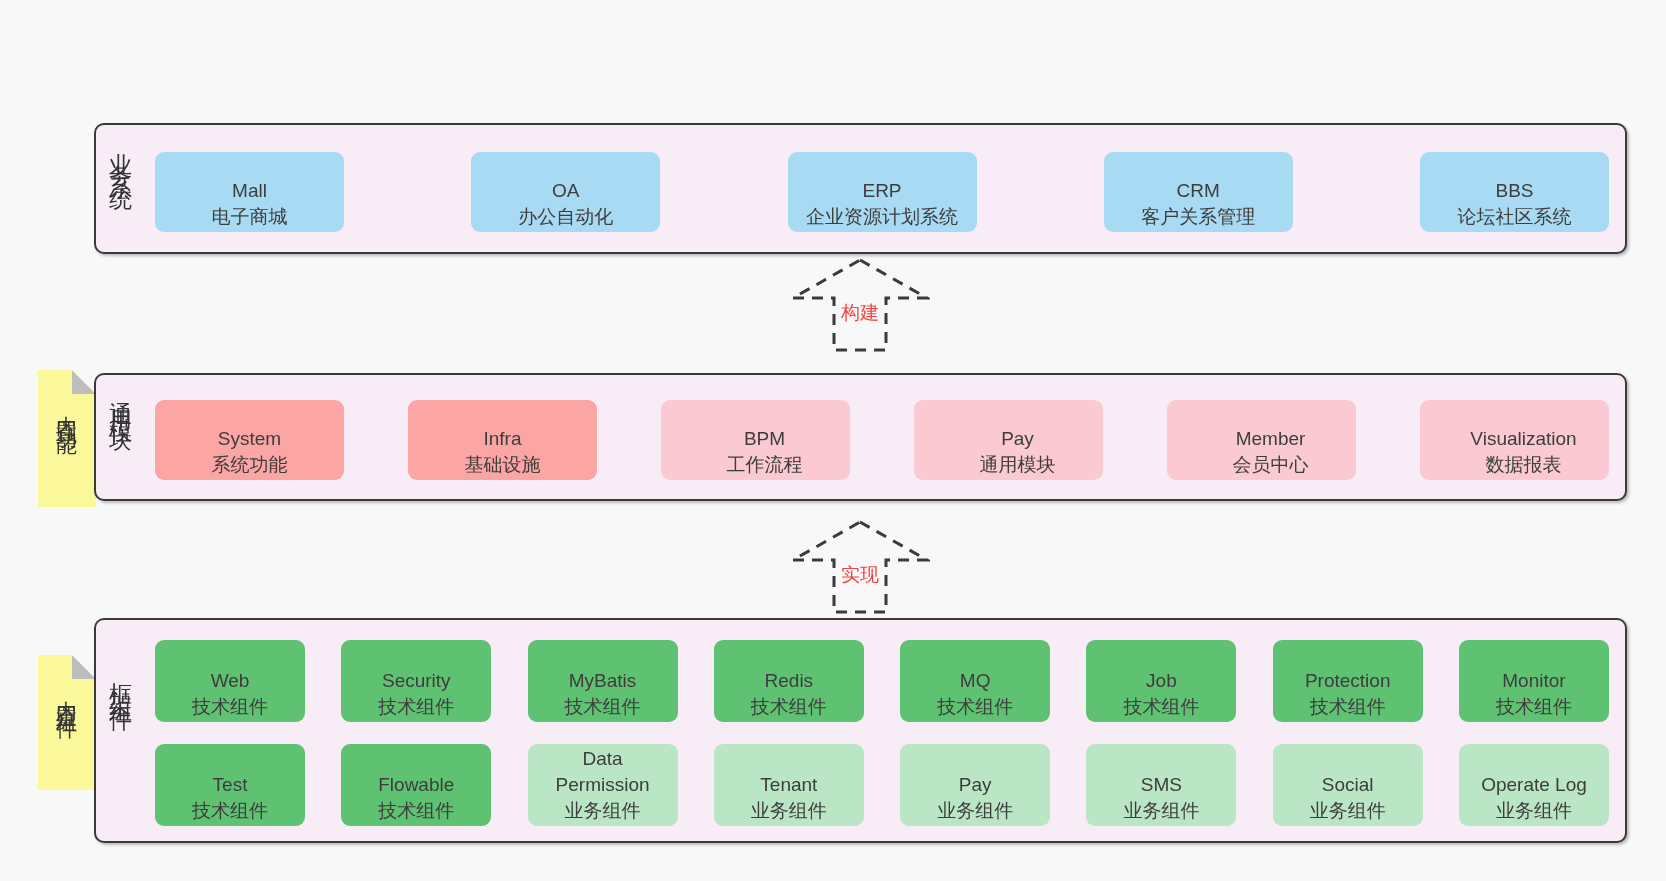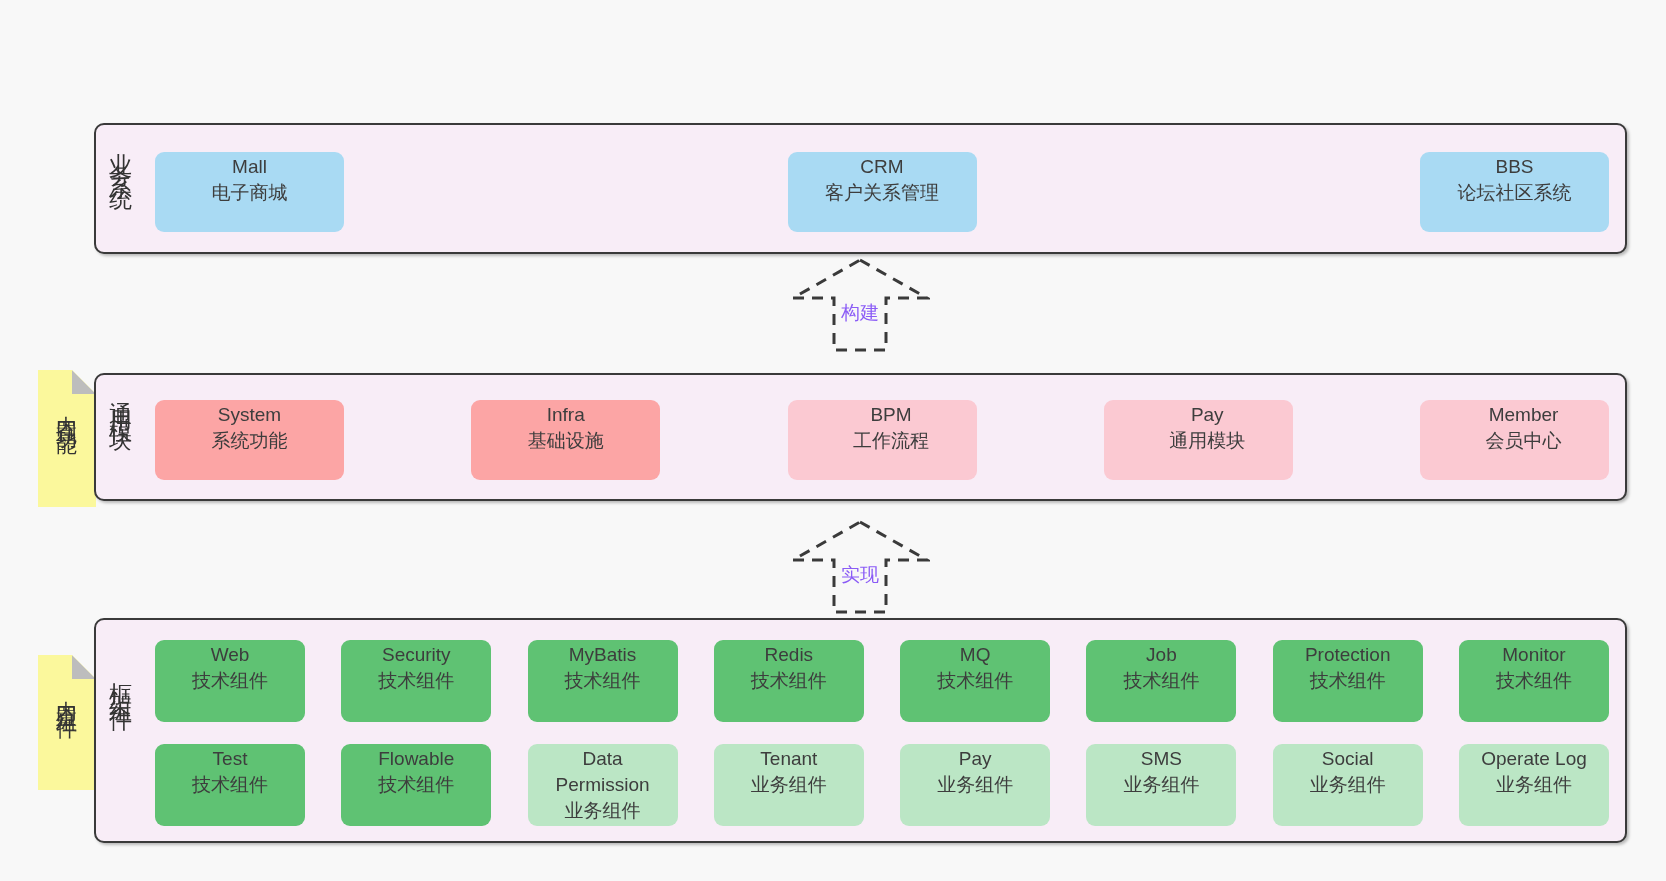--- a/index.html
+++ b/index.html
@@ -31,21 +31,21 @@
   .row{position:absolute;left:59px;right:16px;display:flex;justify-content:space-between;}
   .row6 .box{width:189px;height:80px;}
   .row8 .box{width:150px;height:82px;}
   #band-business .row{top:27px;}
   #band-modules .row{top:25px;}
   #band-framework .row.r1{top:20px;}
   #band-framework .row.r2{top:124px;}
 
   .box{
     border-radius:9px;display:flex;flex-direction:column;
-    justify-content:flex-start;align-items:center;text-align:center;
+    justify-content:flex-end;align-items:center;text-align:center;
     font-size:19px;line-height:26px;box-sizing:border-box;padding:2px 6px;
   }
   .box .t,.box .s{width:100%;}
   .blue{background:#a9daf3;}
   .red{background:#fca5a5;}
   .pink{background:#fbc9d2;padding-left:24px;}
   .green{background:#5fc273;}
   .lightgreen{background:#bbe6c5;}
 
   .note{
@@ -62,32 +62,40 @@
     position:absolute;top:29px;left:50%;transform:translateX(-50%);
     writing-mode:vertical-rl;text-orientation:upright;
     font-size:21px;letter-spacing:6px;color:#333;line-height:1;
   }
 
   .arrow-wrap{position:absolute;left:790px;width:140px;height:96px;z-index:1;}
   #arrow-build{top:257px;}
   #arrow-implement{top:519px;}
   .arrow-label{
     position:absolute;top:42px;left:50%;transform:translateX(-50%);
-    background:#f8f8f8;padding:1px 4px;font-size:19px;color:#8b5cf6;white-space:nowrap;
+    background:#f8f8f8;padding:1px 4px;font-size:19px;color:#ef4444;white-space:nowrap;
   }
 </style>
 </head>
 <body>
 
 <div class="band" id="band-business">
   <div class="side-label">业务系统</div>
   <div class="row row6">
     <div class="box blue">
       <div class="t">Mall</div>
       <div class="s">电子商城</div>
+    </div>
+    <div class="box blue">
+      <div class="t">OA</div>
+      <div class="s">办公自动化</div>
+    </div>
+    <div class="box blue">
+      <div class="t">ERP</div>
+      <div class="s">企业资源计划系统</div>
     </div>
     <div class="box blue">
       <div class="t">CRM</div>
       <div class="s">客户关系管理</div>
     </div>
     <div class="box blue">
       <div class="t">BBS</div>
       <div class="s">论坛社区系统</div>
     </div>
   </div>
@@ -120,20 +128,24 @@
       <div class="s">工作流程</div>
     </div>
     <div class="box pink">
       <div class="t">Pay</div>
       <div class="s">通用模块</div>
     </div>
     <div class="box pink">
       <div class="t">Member</div>
       <div class="s">会员中心</div>
     </div>
+    <div class="box pink">
+      <div class="t">Visualization</div>
+      <div class="s">数据报表</div>
+    </div>
   </div>
 </div>
 
 <div class="arrow-wrap" id="arrow-implement">
   <svg width="140" height="96" viewBox="0 0 140 96">
     <path d="M70 3 L137 41 L96 41 L96 93 L44 93 L44 41 L3 41 Z" fill="none" stroke="#3a3a3a" stroke-width="3" stroke-dasharray="11 8"></path>
   </svg>
   <span class="arrow-label">实现</span>
 </div>
 

